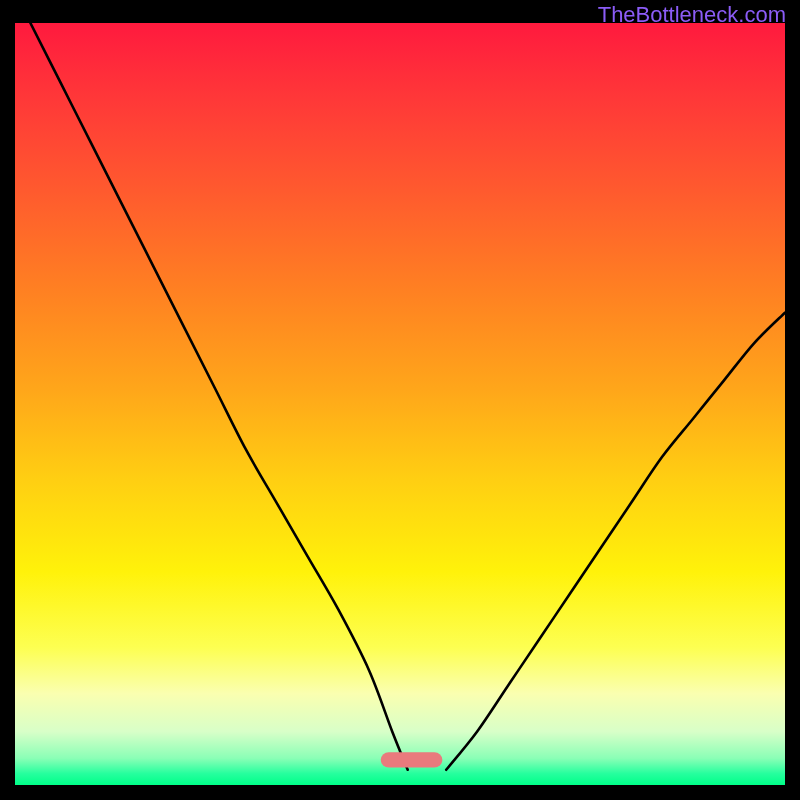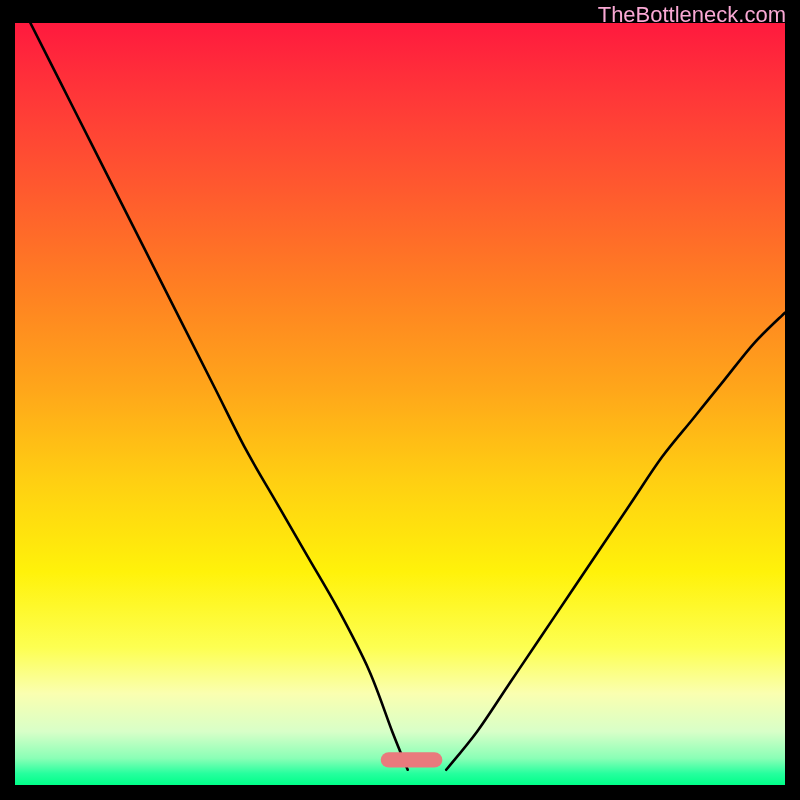--- a/index.html
+++ b/index.html
@@ -23,21 +23,21 @@
     position: absolute;
     left: 0;
     top: 0;
     width: 770px;
     height: 762px;
   }
   .watermark {
     position: absolute;
     top: 2px;
     right: 14px;
-    color: #f9a8d4;
+    color: #8b5cf6;
     font-size: 22px;
     font-weight: 400;
     user-select: none;
   }
 </style>
 </head>
 <body>
 
 <div class="frame">
   <svg class="plot-area" viewBox="0 0 770 762" preserveAspectRatio="none">

